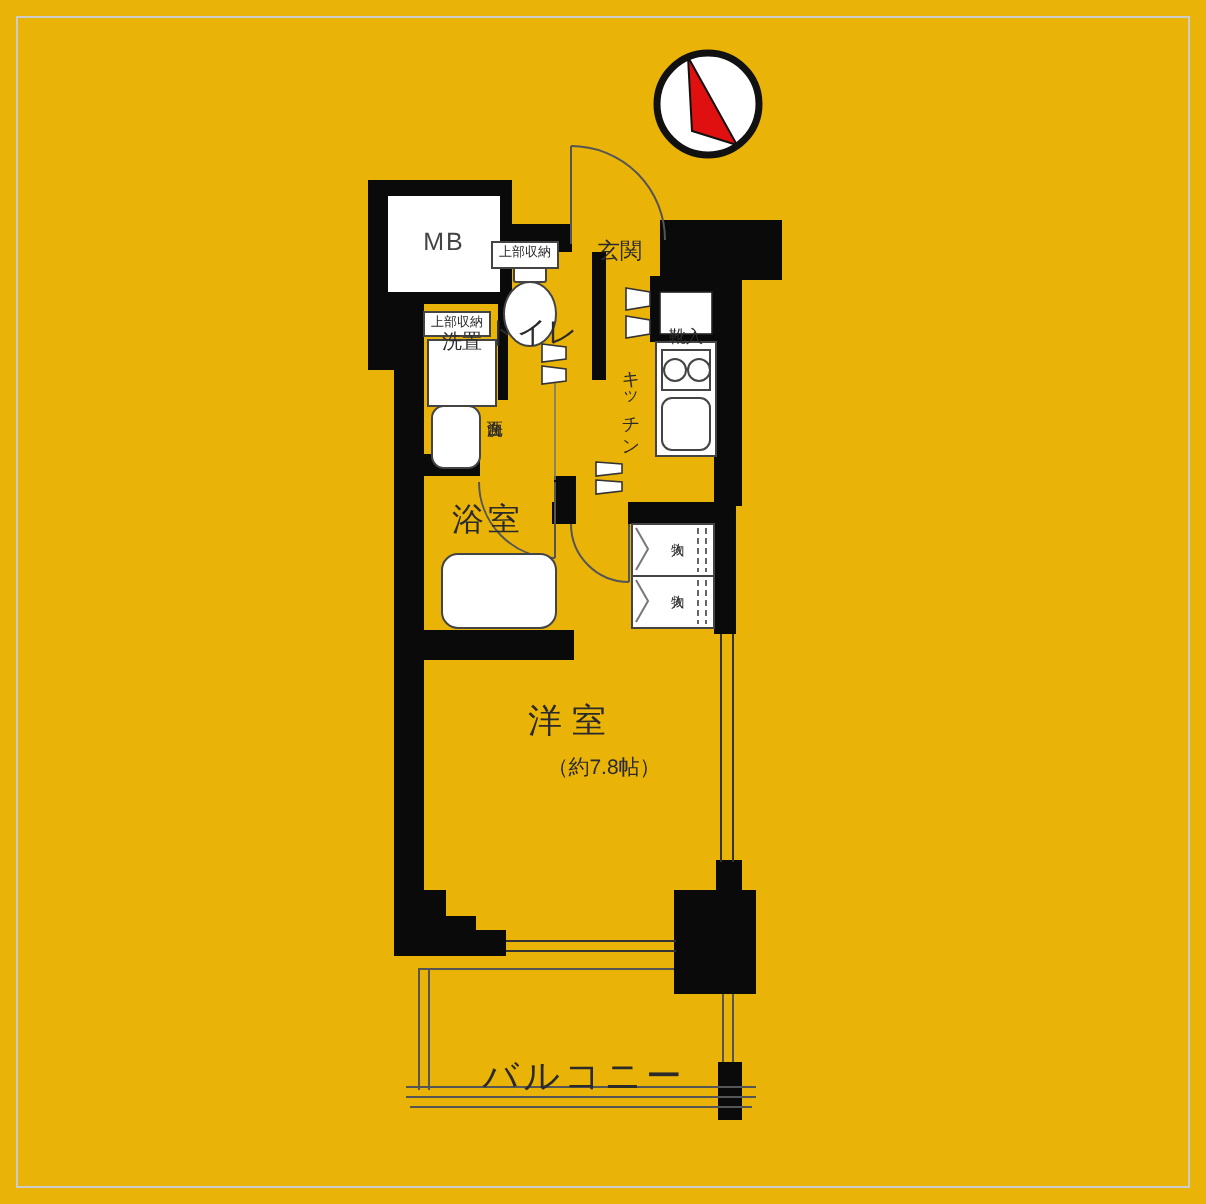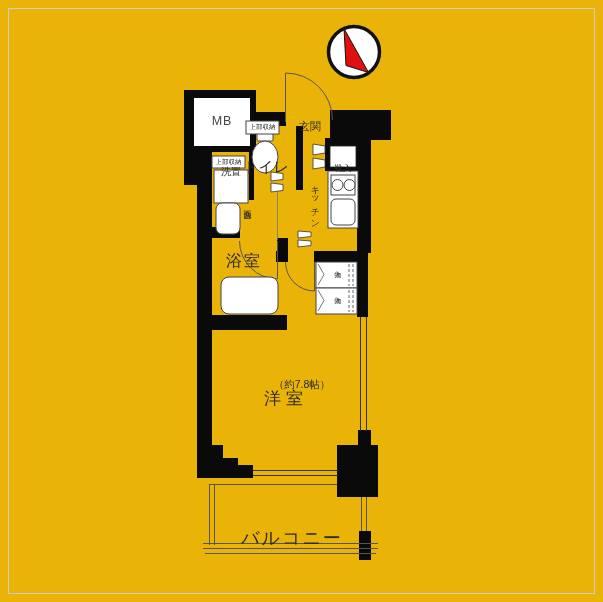--- a/index.html
+++ b/index.html
@@ -135,19 +135,19 @@
   <div class="lbl center" style="left:214px;top:156px;width:34px;height:33px;font-size:10px;">洗置</div>
 
   <div class="lbl vert" style="left:242px;top:204px;height:34px;font-size:8px;">洗面台</div>
 
   <div class="lbl center" style="left:221px;top:253px;width:46px;font-size:16px;letter-spacing:2px;">浴室</div>
 
   <div class="lbl vert" style="left:334px;top:266px;height:20px;font-size:6.5px;">物入</div>
 
   <div class="lbl vert" style="left:334px;top:292px;height:20px;font-size:6.5px;">物入</div>
 
-  <div class="lbl center" style="left:236px;top:352px;width:100px;font-size:17px;letter-spacing:5px;margin-top:38px;">洋室</div>
+  <div class="lbl center" style="left:236px;top:352px;width:100px;font-size:17px;letter-spacing:5px;">洋室</div>
 
   <div class="lbl center" style="left:252px;top:379px;width:100px;font-size:10.5px;">（約7.8帖）</div>
 
   <div class="lbl center" style="left:242px;top:529px;width:100px;font-size:18px;letter-spacing:2px;font-family:Liberation Serif, serif;">バルコニー</div>
 
 </div>
 
 </body></html>

